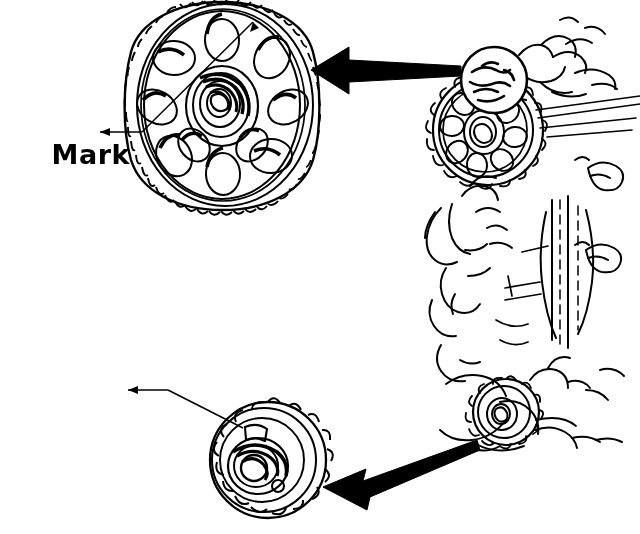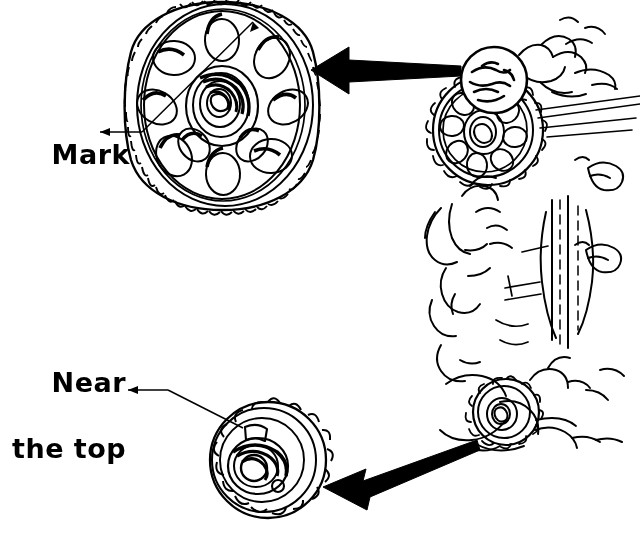--- a/index.html
+++ b/index.html
@@ -430,18 +430,14 @@
                L 370 497
                L 367 510 Z" fill="#000000" stroke="#000000" stroke-width="1"></path>
     </g>
 
   </svg>
 
   <div class="lbl" id="label-mark">
     <span>Mark</span>
   </div>
 
-  <div class="lbl" id="label-near-top">
-    <span>Near</span>
-    <span class="lbl-line2">the top</span>
-  </div>
 
 </div>
 
 </body></html>

